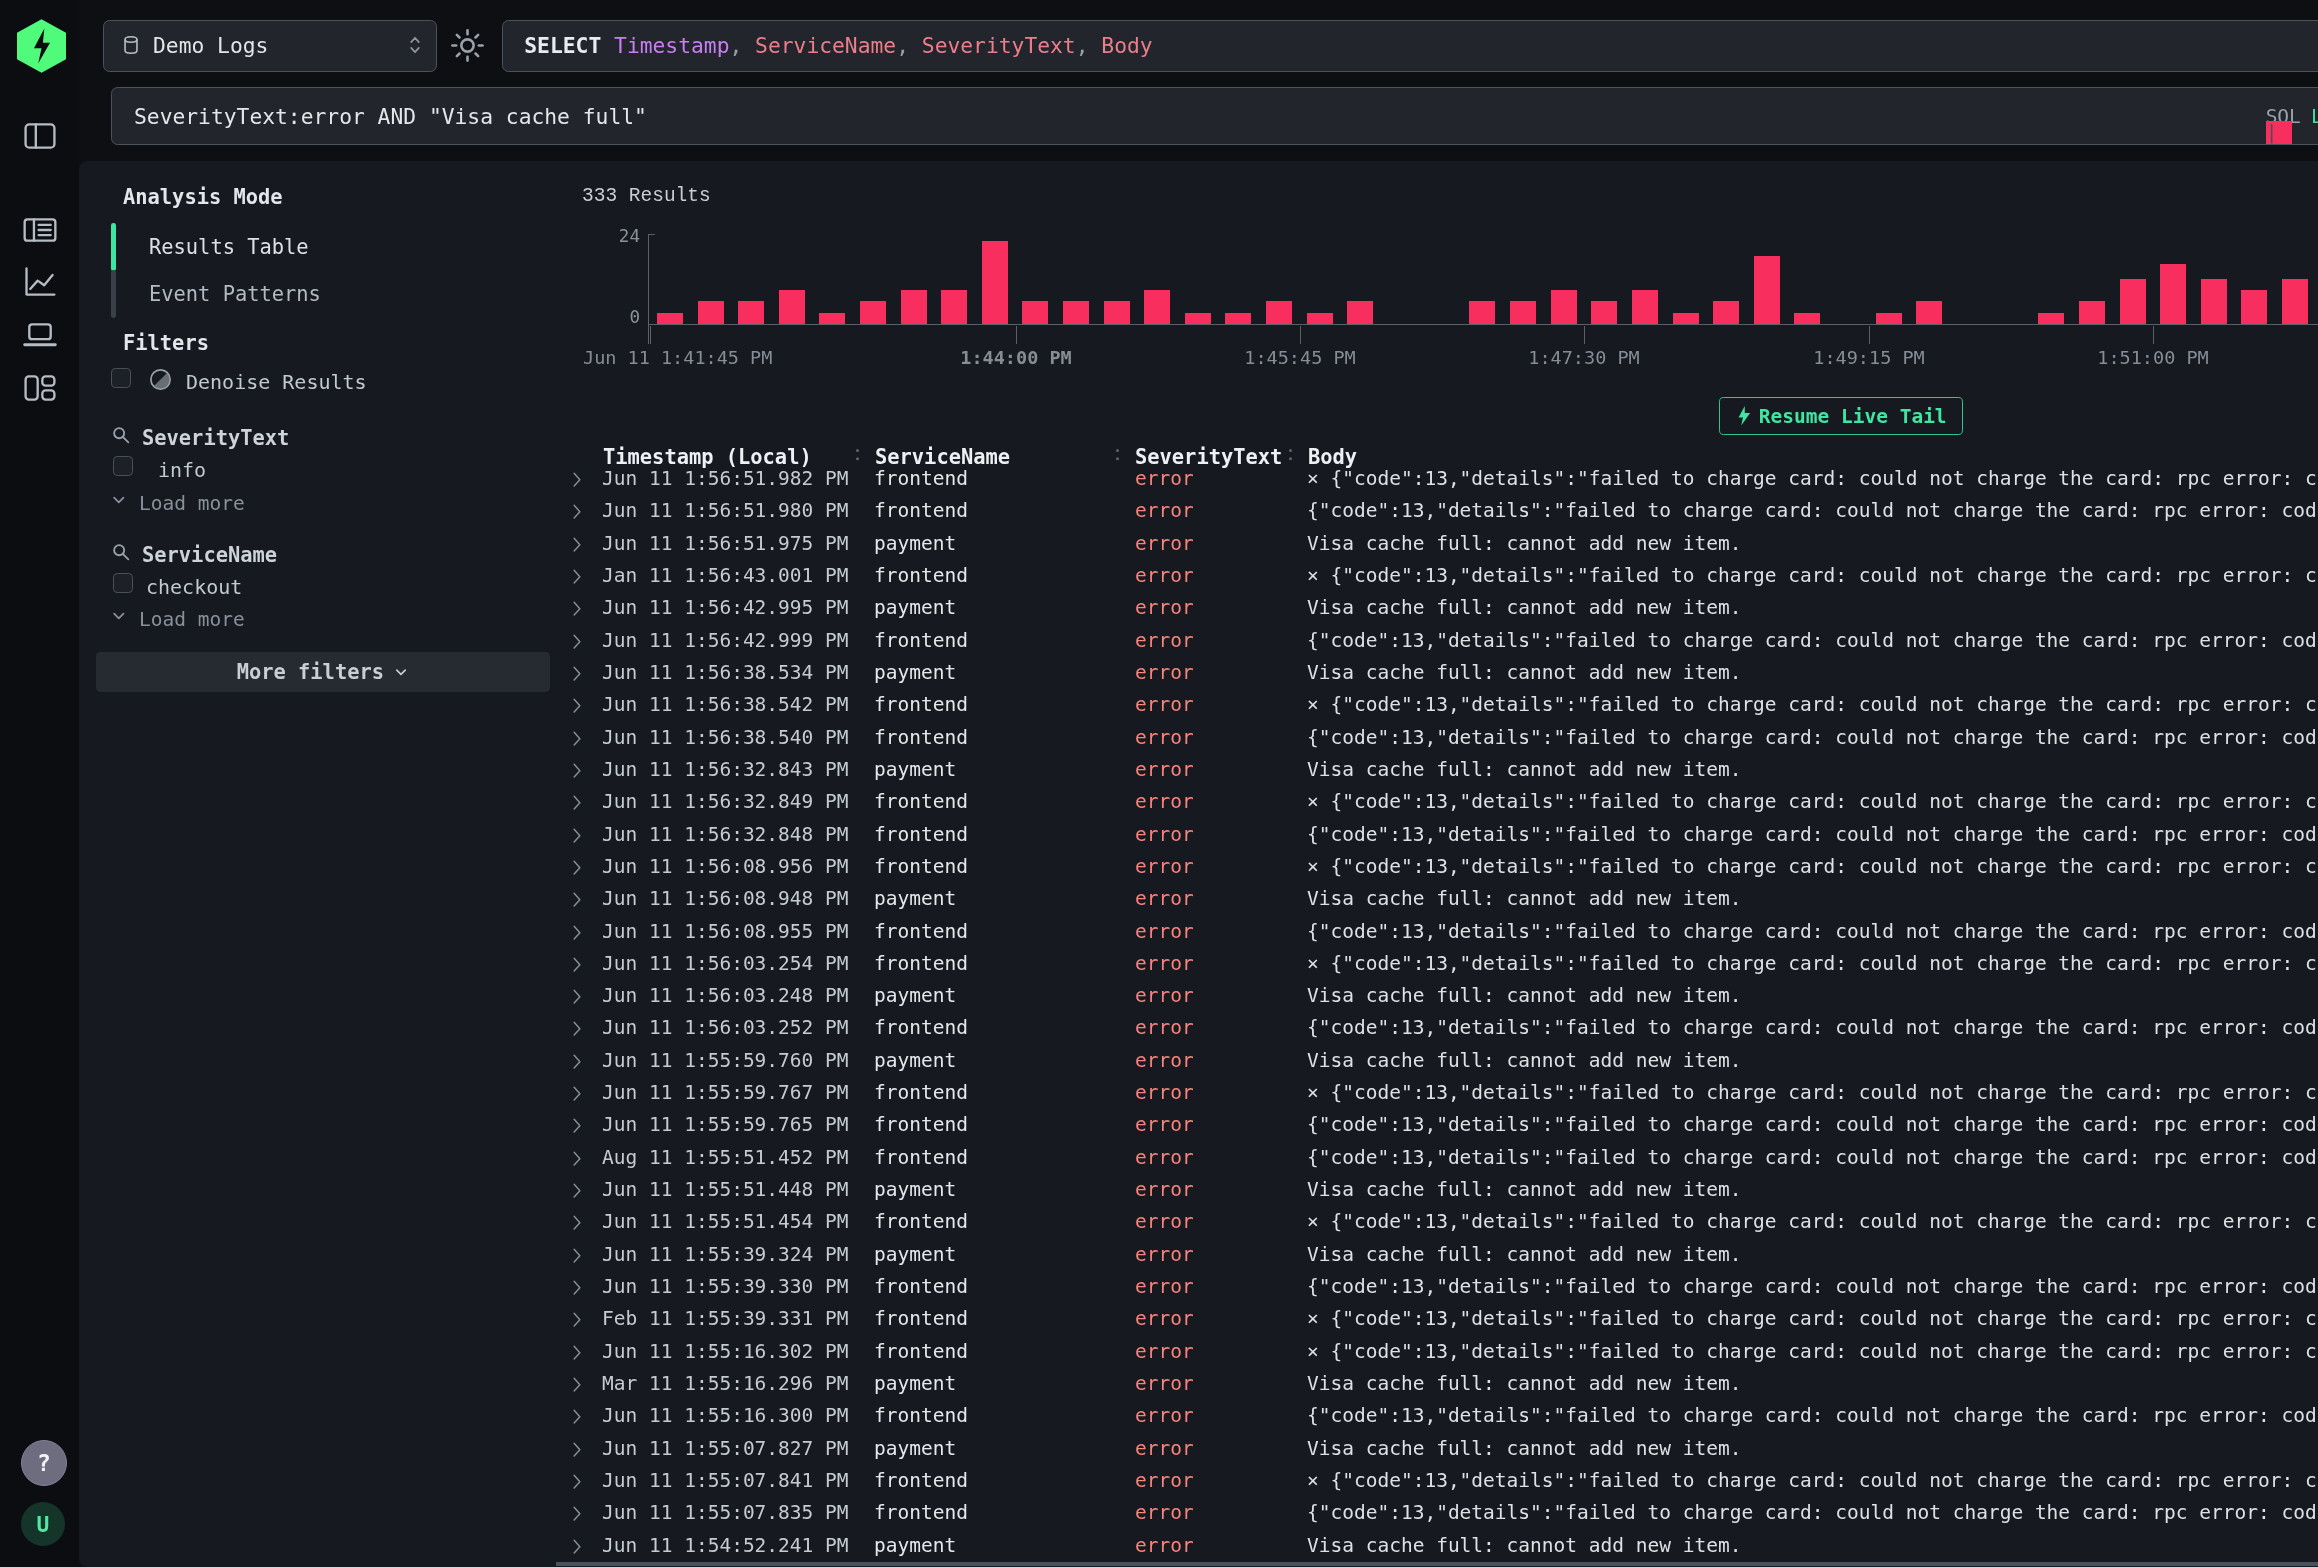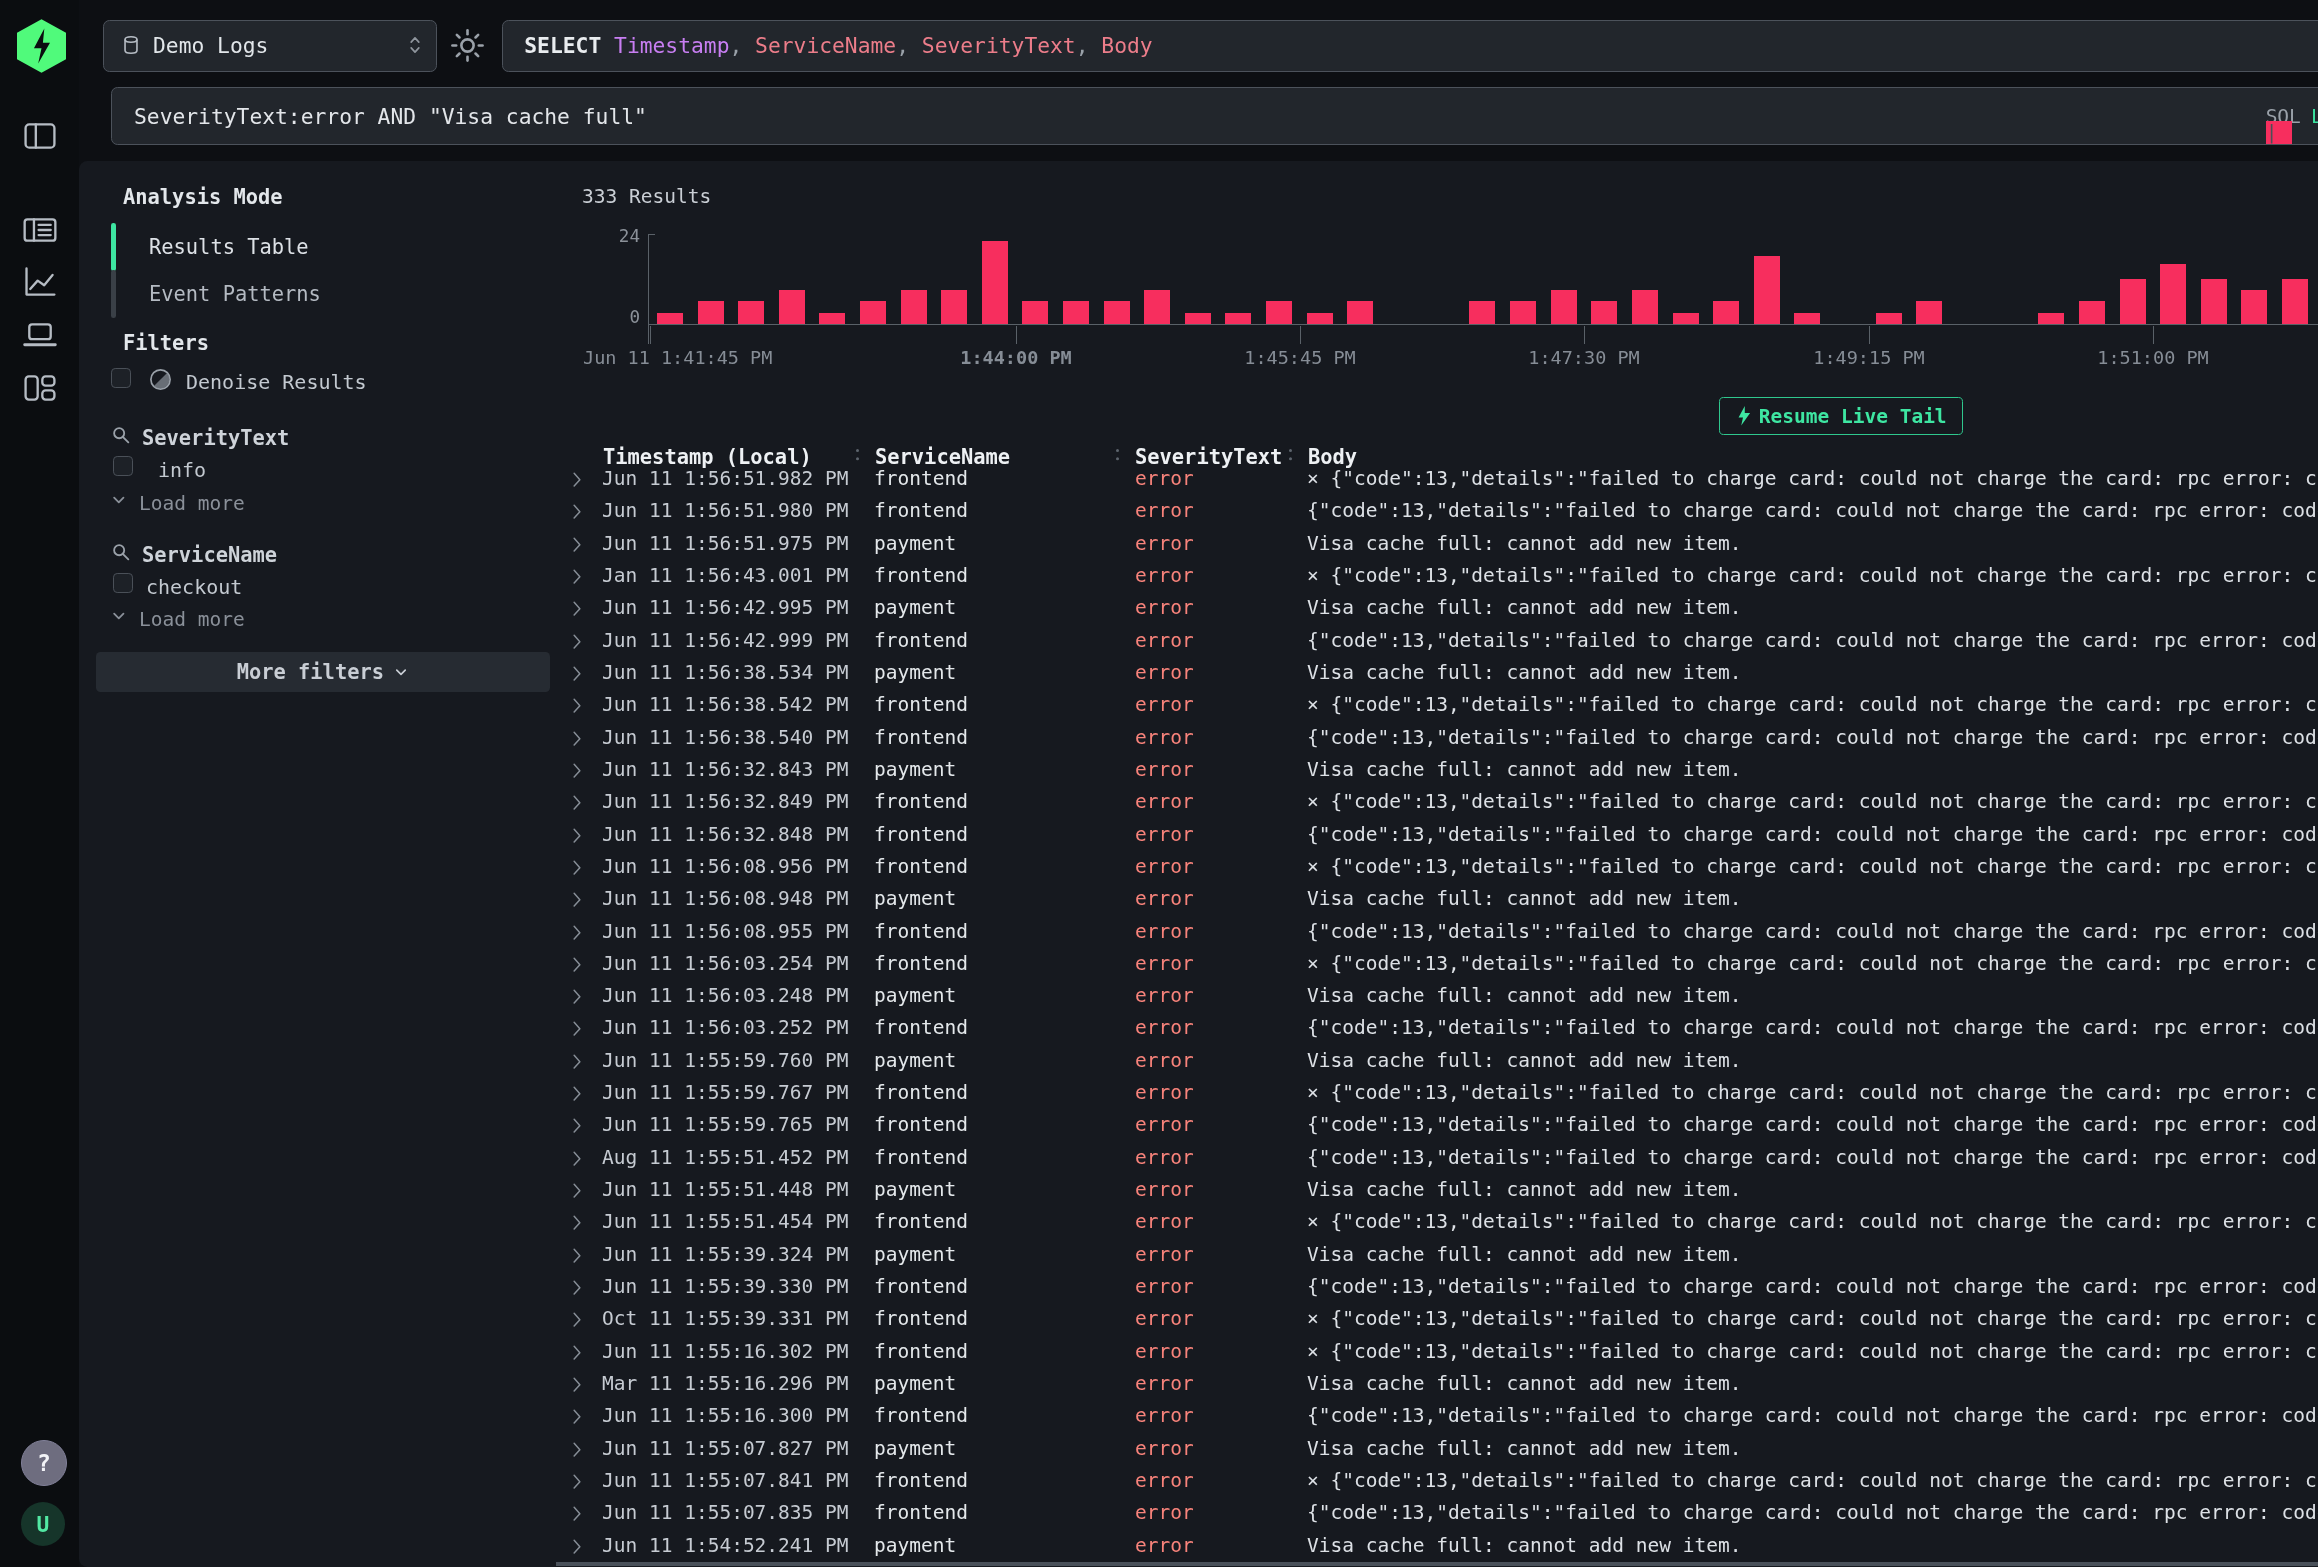--- a/index.html
+++ b/index.html
@@ -40,21 +40,21 @@
   .mode-seg{position:absolute;left:111px;width:5.1px;height:48px;border-radius:2.3px;}
   .mode-item{position:absolute;left:149px;font-size:20.4px;}
   .side-item{position:absolute;font-size:20px;color:#c3c9d0;}
   .muted{color:#8a9099;}
   .cb{position:absolute;width:20.4px;height:20.4px;background:#1d2127;border:1.4px solid #4a5058;border-radius:4.2px;box-sizing:border-box;}
   .sicon{position:absolute;}
   #more-filters{position:absolute;left:96px;top:652px;width:454px;height:40px;background:#262b32;
       border-radius:4.6px;display:flex;align-items:center;justify-content:center;gap:9.3px;
       font-size:20.4px;font-weight:700;color:#c9ced5;}
   
-  #results-count{position:absolute;left:582px;top:185px;font-size:19.5px;color:#c9ced4;}
+  #results-count{position:absolute;left:582px;top:185px;font-size:19.5px;color:#c9ced4;font-family:Liberation Mono, monospace;}
   .ylab{position:absolute;left:589px;width:51px;text-align:right;font-size:17.6px;color:#8b9199;}
   .axis{position:absolute;background:#5a6168;}
   #chart-bars{position:absolute;left:650px;top:234px;width:2437px;height:90px;}
   .bar{position:absolute;bottom:0;width:26px;background:#f72e5e;}
   #chart-xticks{position:absolute;left:650px;top:326px;width:2437px;height:56px;}
   .tickline{position:absolute;top:0;width:1.4px;height:17.6px;background:#5a6168;}
   .ticklabel{position:absolute;top:21.3px;font-size:18.5px;color:#868d96;white-space:nowrap;}
   
   #live-tail{position:absolute;left:1719px;top:397px;width:244px;height:38px;border:1.4px solid #2fc78d;
      border-radius:4.6px;display:flex;align-items:center;justify-content:center;gap:7.4px;
@@ -540,21 +540,21 @@
         </svg></span>
       <span class="c-ts">Jun 11 1:55:39.330 PM</span>
       <span class="c-svc">frontend</span>
       <span class="c-sev">error</span>
       <span class="c-body">{"code":13,"details":"failed to charge card: could not charge the card: rpc error: code = Unknown desc = Visa cache full: cannot add new item.","metad…</span>
     </div>
     <div class="lrow" style="top: 840px;">
       <span class="chev"><svg width="12" height="16" viewBox="0 0 16 28" fill="none" stroke="#868d96" stroke-width="2.6" stroke-linecap="round" stroke-linejoin="round">
           <polyline points="3,3 13,14 3,25"></polyline>
         </svg></span>
-      <span class="c-ts">Oct 11 1:55:39.331 PM</span>
+      <span class="c-ts">Feb 11 1:55:39.331 PM</span>
       <span class="c-svc">frontend</span>
       <span class="c-sev">error</span>
       <span class="c-body">× {"code":13,"details":"failed to charge card: could not charge the card: rpc error: code = Unknown desc = Visa cache full: cannot add new item.","met…</span>
     </div>
     <div class="lrow" style="top: 873px;">
       <span class="chev"><svg width="12" height="16" viewBox="0 0 16 28" fill="none" stroke="#868d96" stroke-width="2.6" stroke-linecap="round" stroke-linejoin="round">
           <polyline points="3,3 13,14 3,25"></polyline>
         </svg></span>
       <span class="c-ts">Jun 11 1:55:16.302 PM</span>
       <span class="c-svc">frontend</span>

